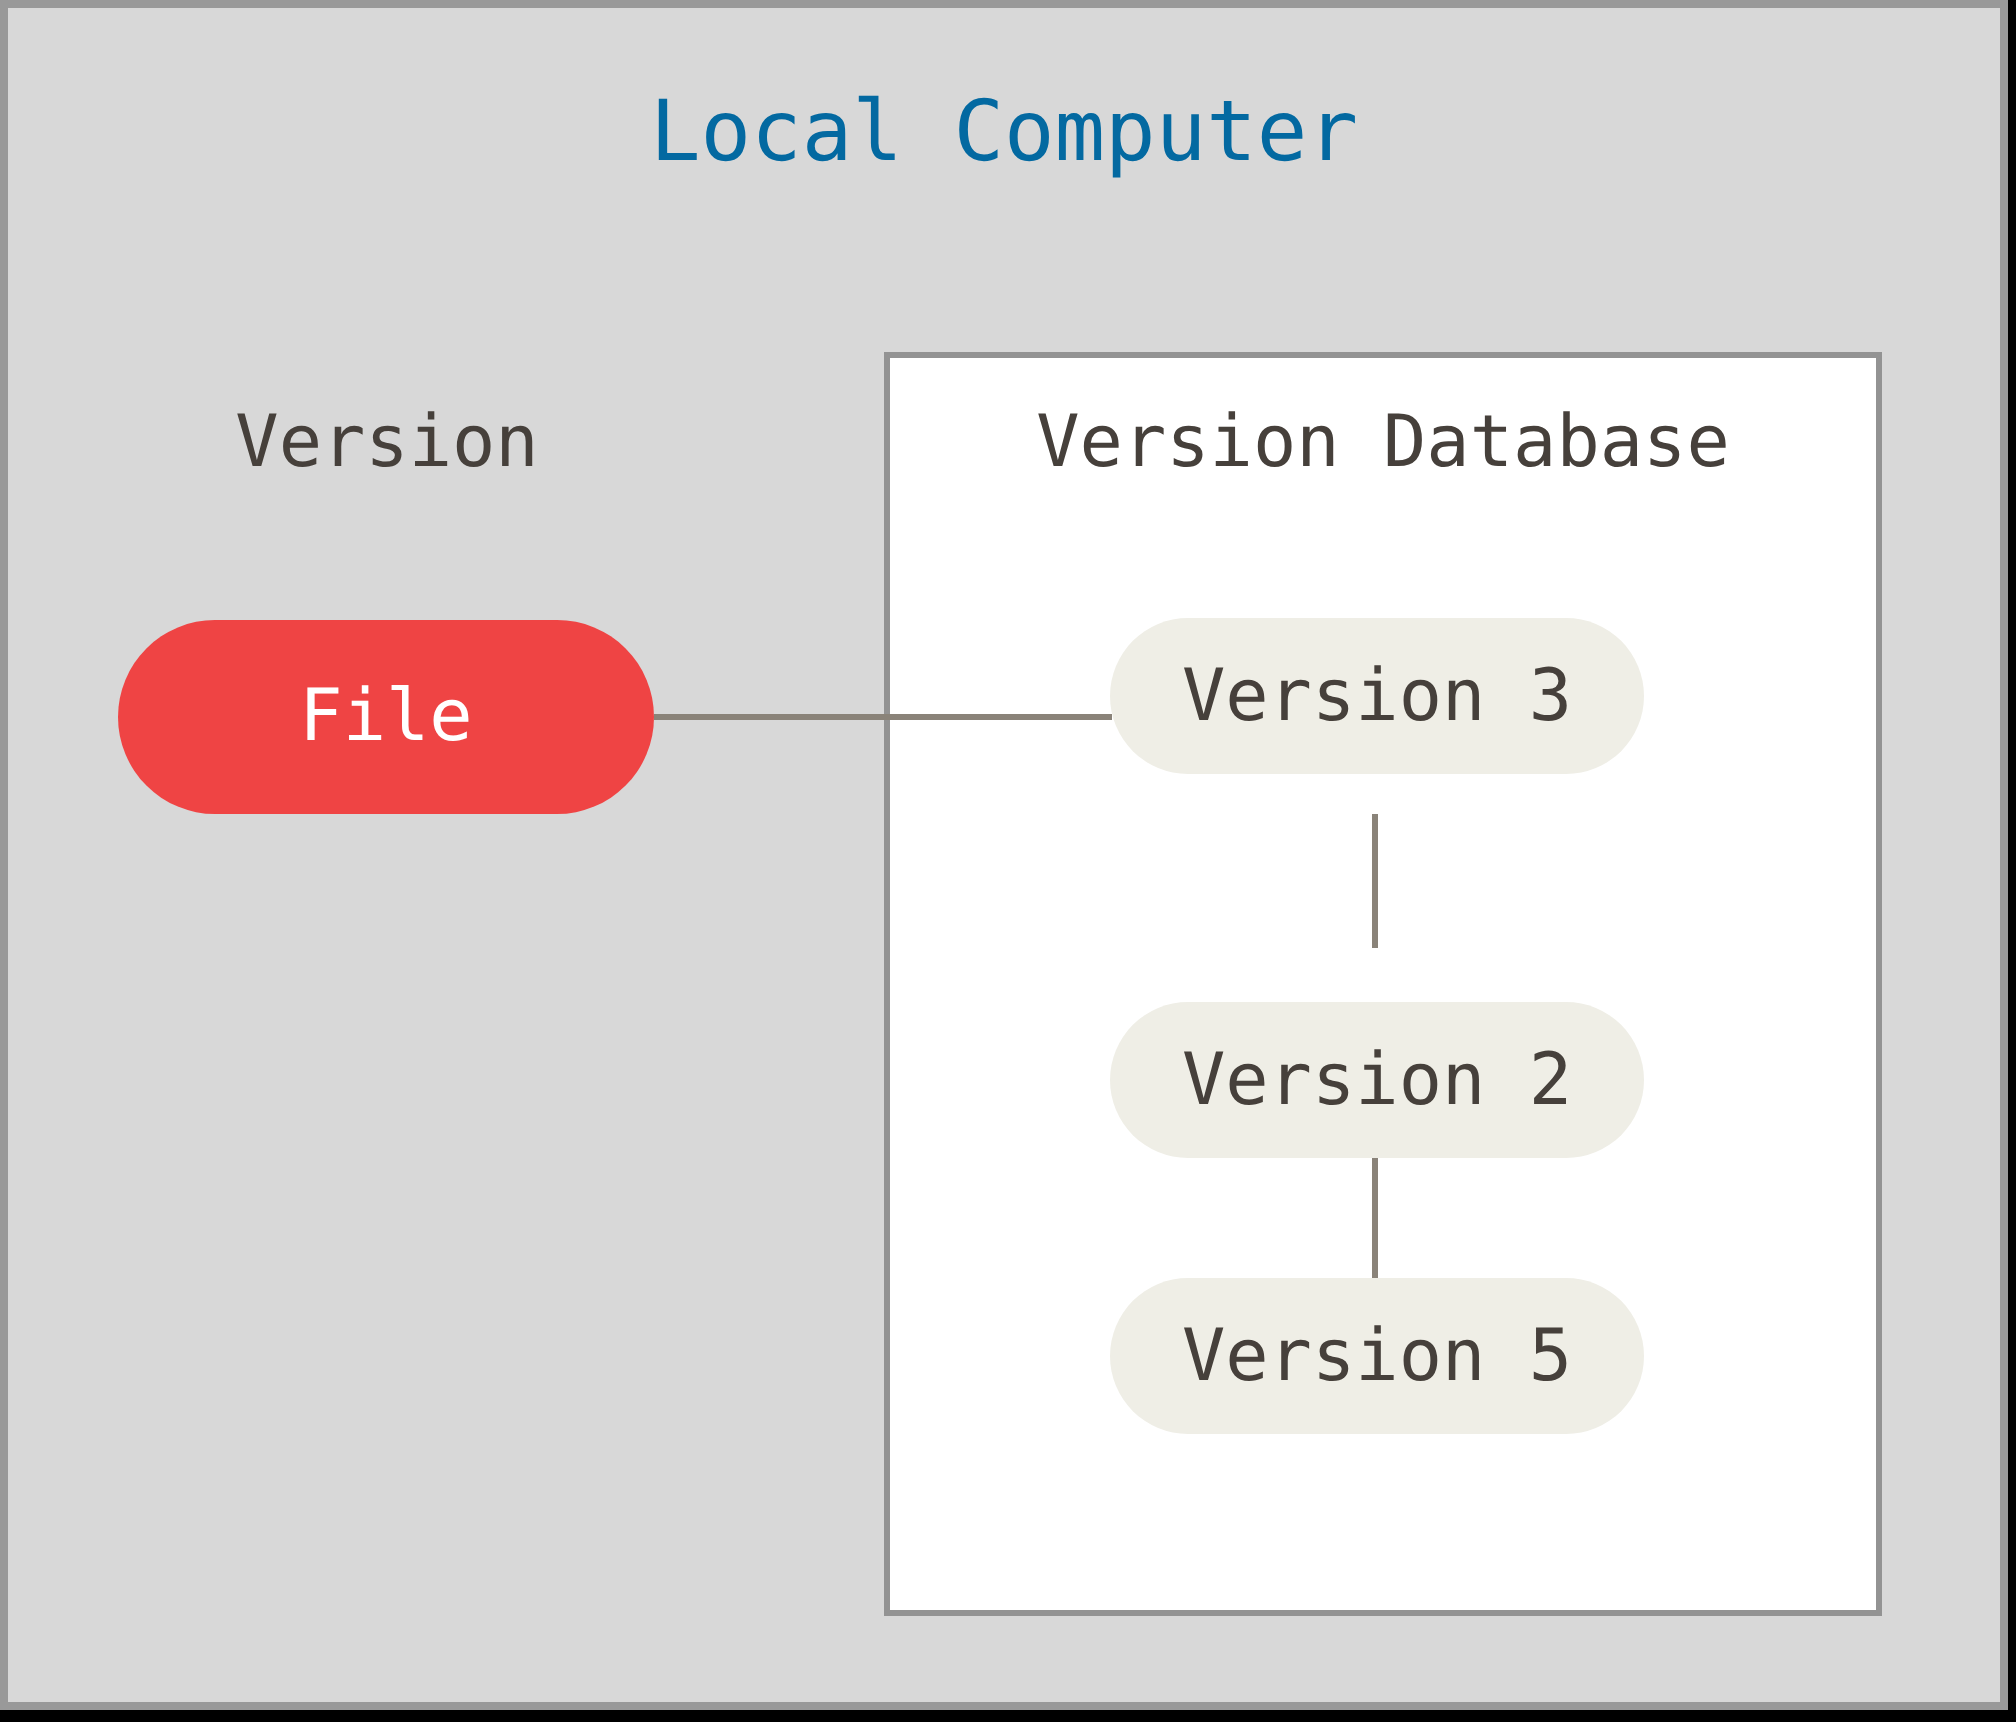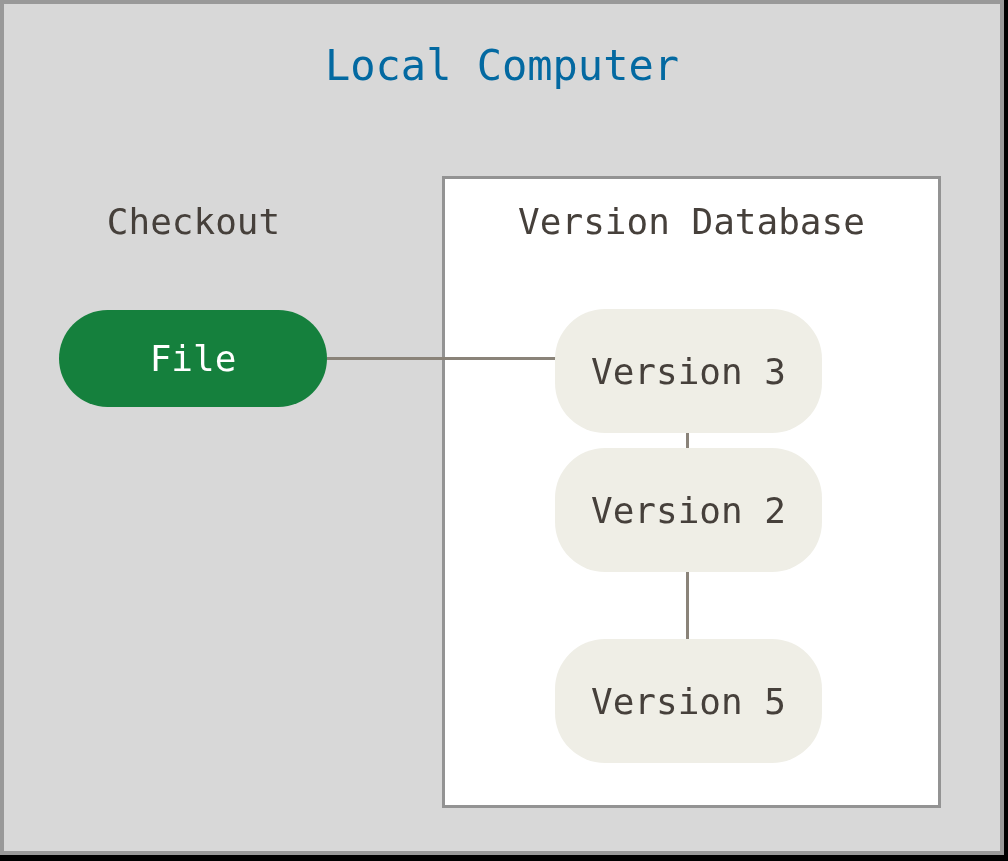--- a/index.html
+++ b/index.html
@@ -96,42 +96,42 @@
     font-size: 36px;
     white-space: pre;
     border-radius: 50px;
     z-index: 3;
   }
   .file-pill {
     left: 59px;
     top: 310px;
     width: 268px;
     height: 97px;
-    background: #15803d;
+    background: #ef4444;
     color: #FFFFFF;
   }
   .version-pill {
     left: 555px;
     width: 267px;
-    height: 124px;
+    height: 78px;
     background: #EFEEE6;
     color: #46403B;
   }
   .version-pill.v3 { top: 309px; }
-  .version-pill.v2 { top: 448px; }
+  .version-pill.v2 { top: 501px; }
   .version-pill.v1 { top: 639px; }
 </style>
 </head>
 <body>
 
 <div class="frame"></div>
 
 <div class="diagram-title">Local Computer</div>
 
-<div class="section-label checkout-label">Checkout</div>
+<div class="section-label checkout-label">Version</div>
 
 <div class="vdb-box"></div>
 
 <div class="section-label vdb-title">Version Database</div>
 
 <div class="connector h-file-v3"></div>
 <div class="connector v-v3-v2"></div>
 <div class="connector v-v2-v1"></div>
 
 <div class="pill file-pill">

